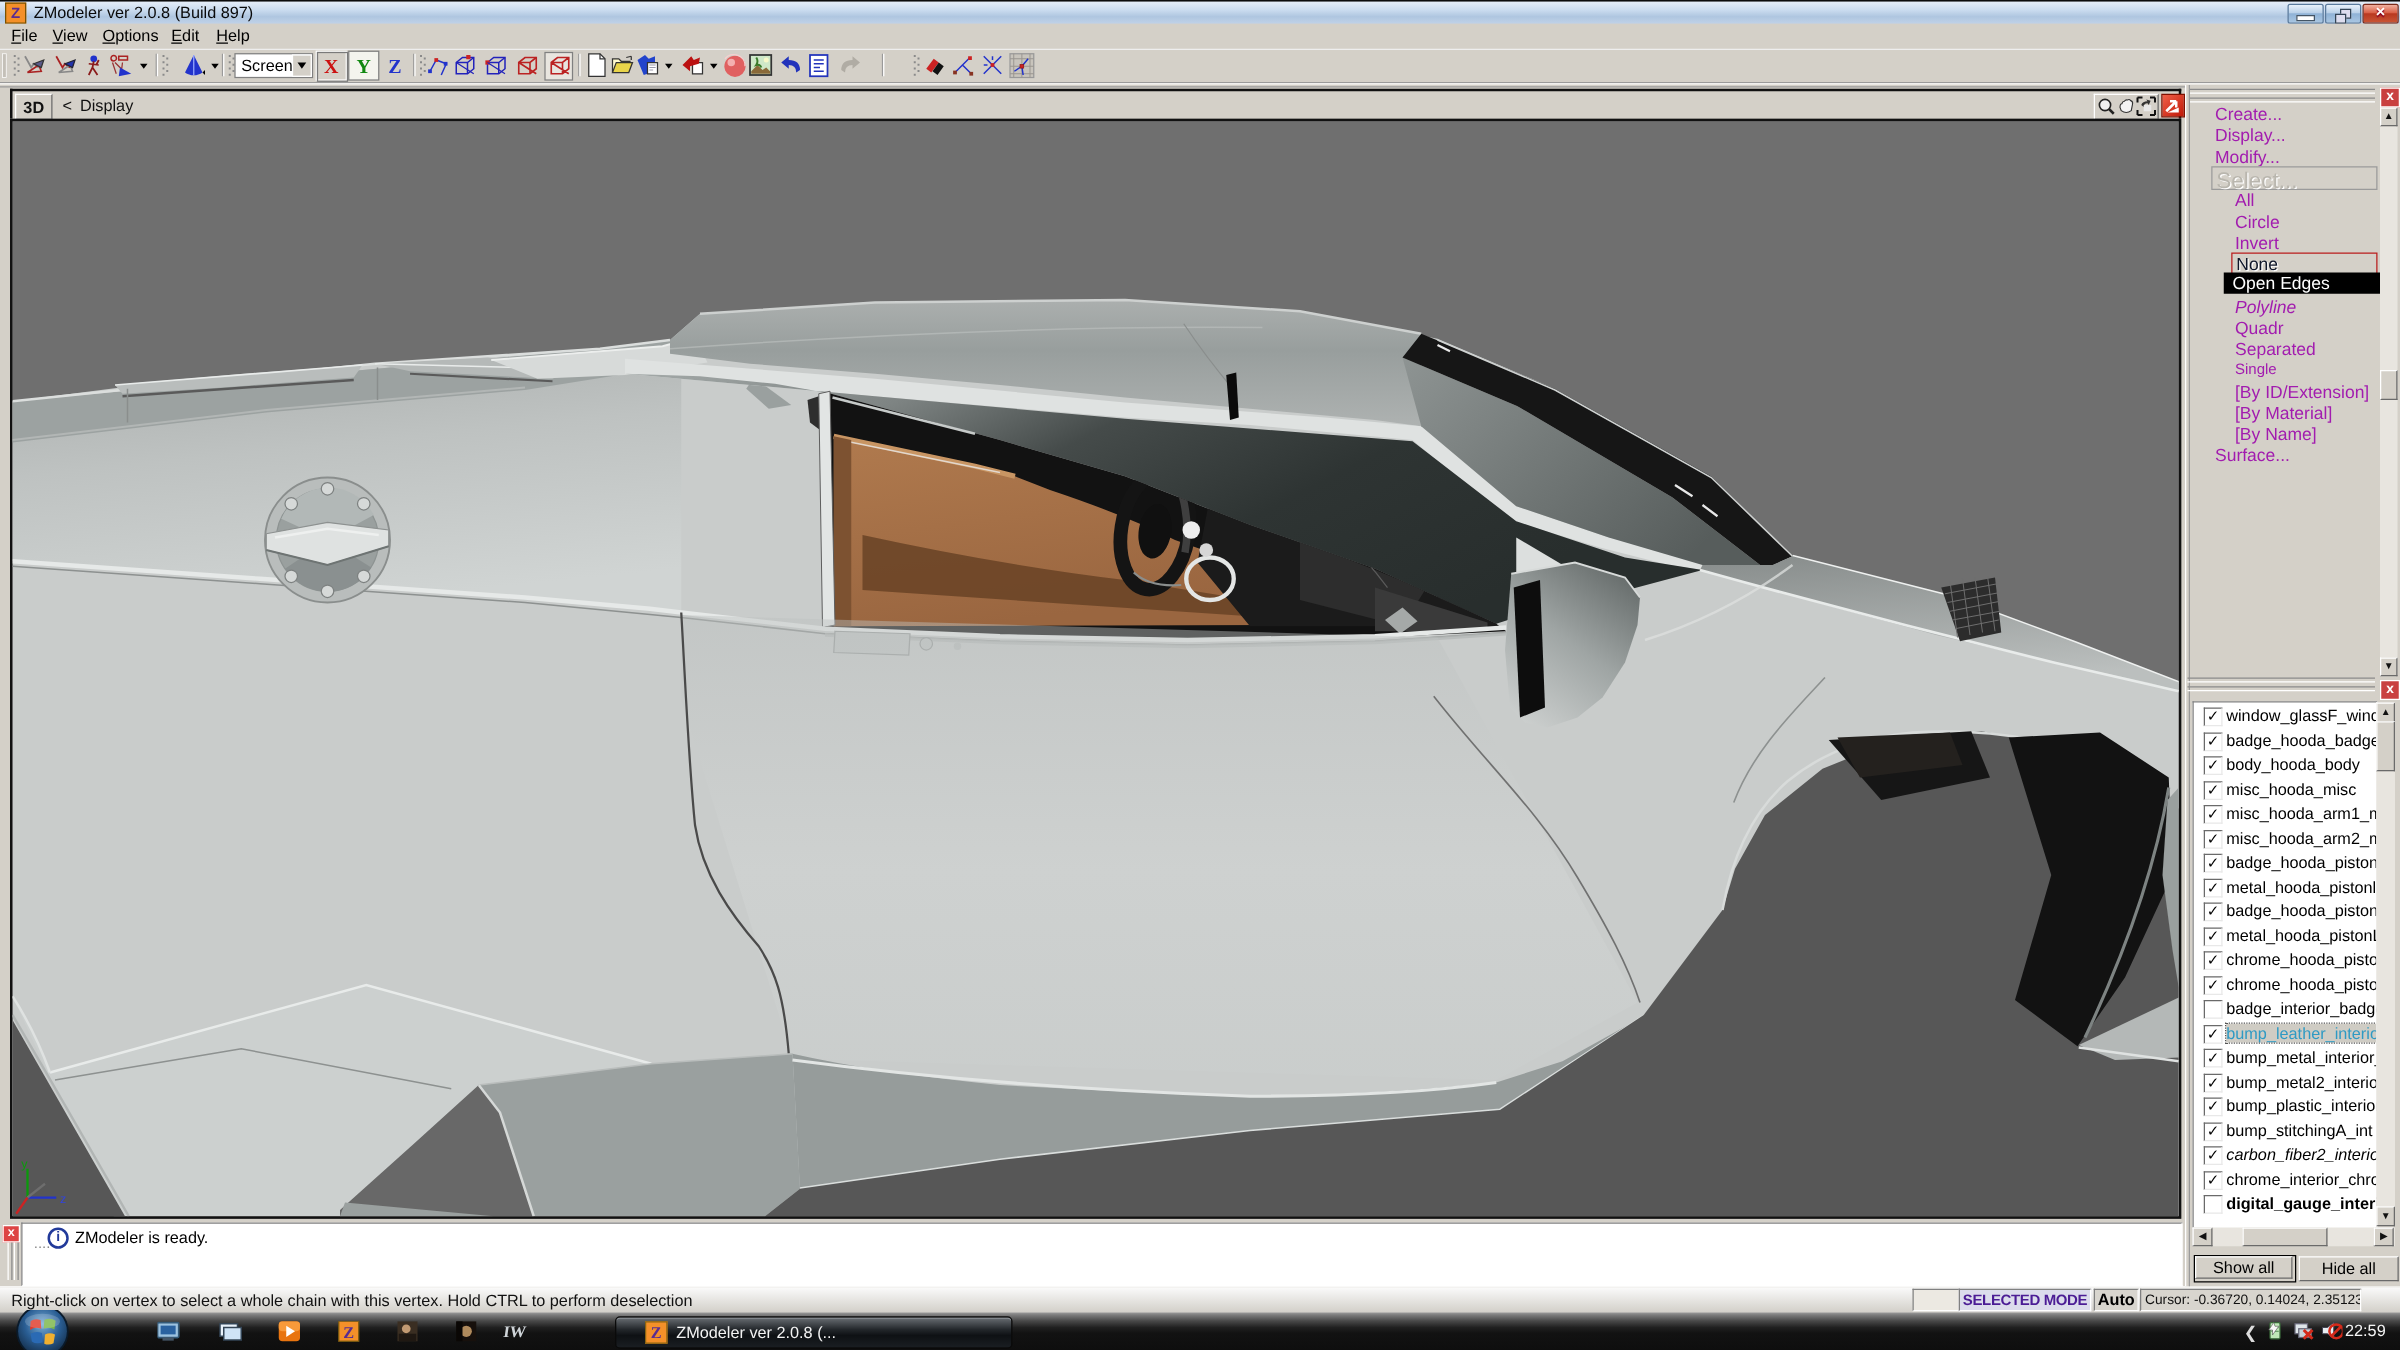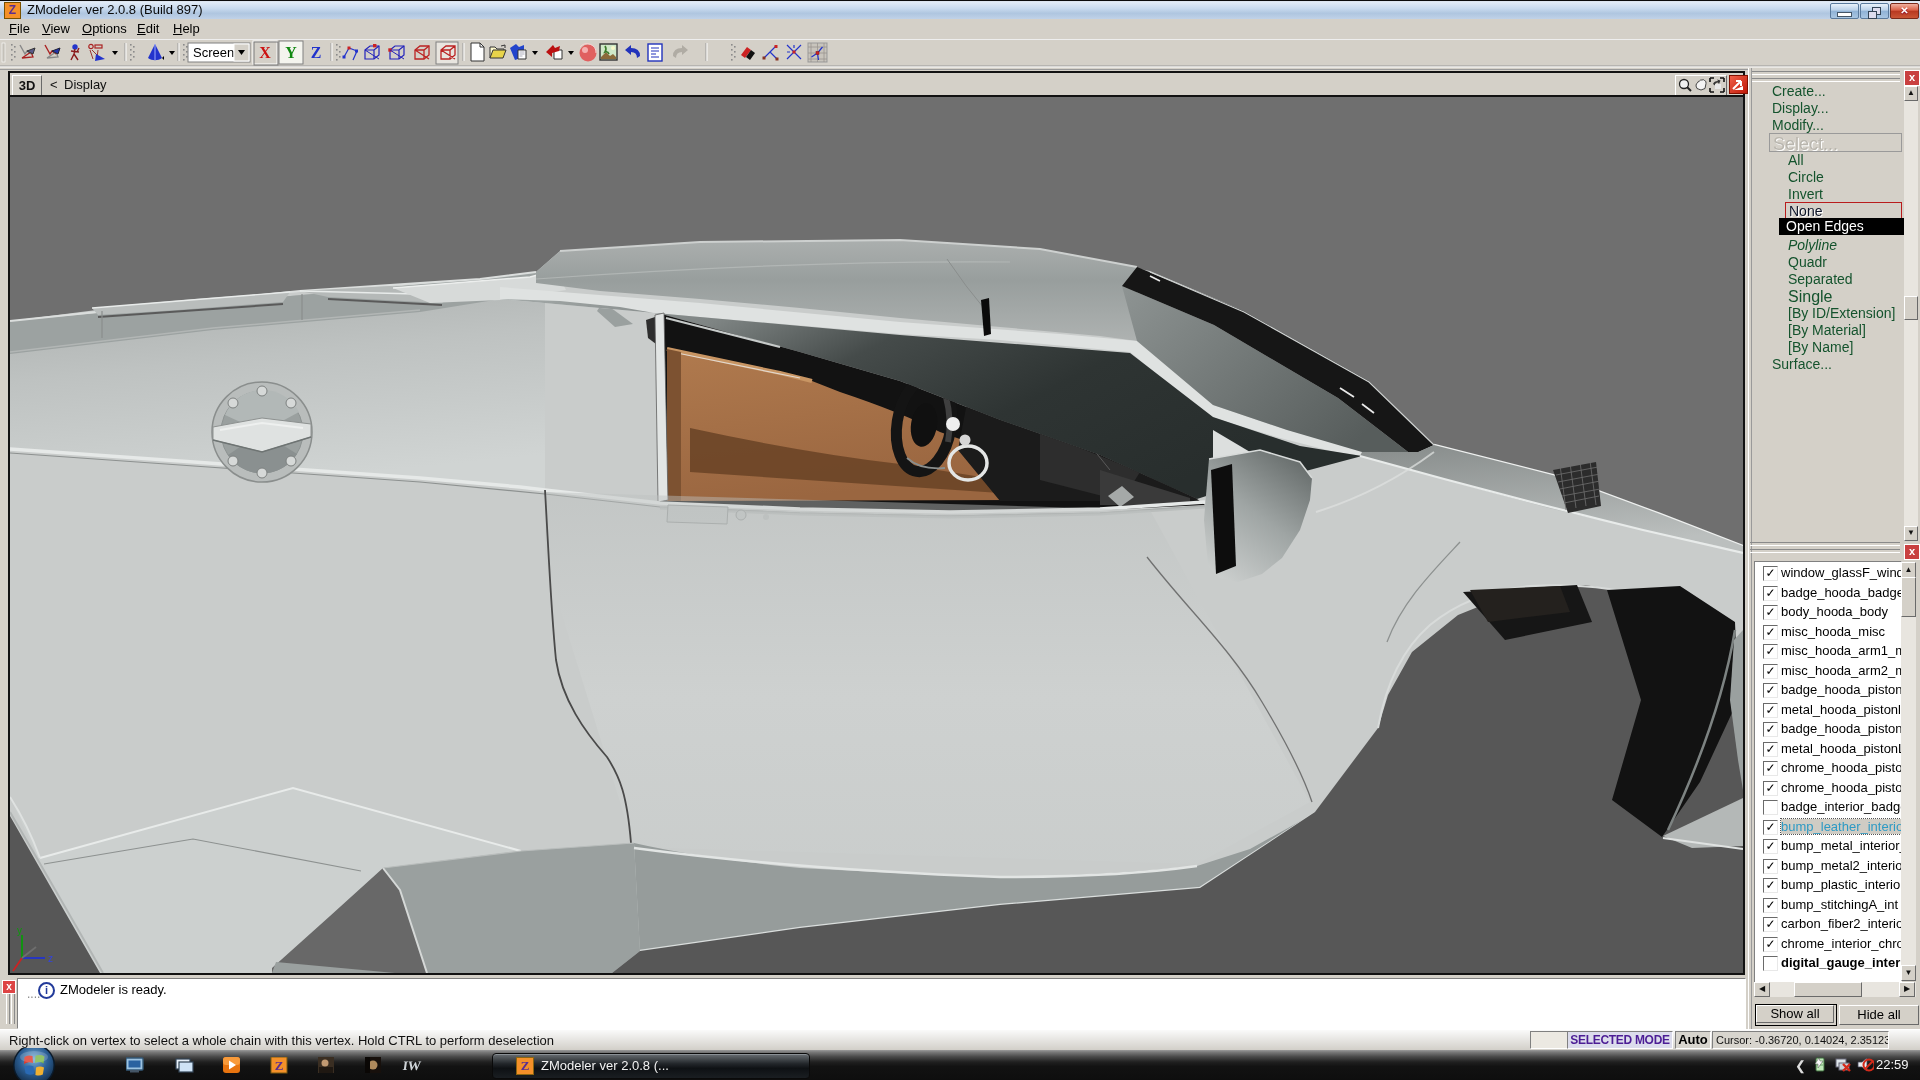--- a/index.html
+++ b/index.html
@@ -15,21 +15,21 @@
   #toolbar{left:0;top:39px;width:1920px;height:29px;background:#d4d0c8;
     border-top:1px solid #eee;border-bottom:1px solid #9a9a9a;}
   #vheader{left:8px;top:71px;width:1733px;height:22px;background:#d4d0c8;border:2px solid #111;border-bottom:0;}
   #vp3d{left:8px;top:95px;width:1733px;height:876px;border:2px solid #111;background:#6f6f6f;}
   #logarea{left:0;top:977px;width:1748px;height:52px;background:#d4d0c8;}
   #statusbar{left:0;top:1029px;width:1920px;height:21px;white-space:nowrap;
     background:linear-gradient(#fafafa,#d0cdc6);border-top:1px solid #fff;font-size:13px;color:#111;}
   #taskbar{left:0;top:1050px;width:1920px;height:30px;
     background:linear-gradient(#9a9a9a 0%,#7a7a7a 7%,#4a4a4a 22%,#202020 40%,#121212 55%,#0e0e0e 100%);}
   #rpanel{left:1748px;top:68px;width:172px;height:961px;background:#d4d0c8;}
-  .navy{color:#14532d;}
+  .navy{color:#a21caf;}
   .sunken{border:1px solid;border-color:#808080 #fff #fff #808080;}
   .raised{border:1px solid;border-color:#fff #6a6a6a #6a6a6a #fff;}
 </style>
 </head>
 <body>
 <div class="abs" id="titlebar"></div>
 <div class="abs" id="zicon">Z</div>
 <div class="abs" id="titletext">ZModeler ver 2.0.8 (Build 897)</div>
 
 <div class="abs" style="left:1830px;top:3px;width:27px;height:14px;border-radius:2px;background:linear-gradient(#e9f2fb,#b9d0e8 45%,#8fb2d6 50%,#a9c6e2);border:1px solid #5a7a9c;">
@@ -505,21 +505,21 @@
   <div class="abs navy" style="left:24px;top:49px;font-size:14px;">Modify...</div>
   <div class="abs" style="left:21px;top:65px;width:128px;height:17px;border:1px solid #9a9a9a;color:#b9b6ae;font-size:18px;padding-left:3px;background:#d4d0c8;text-shadow:1px 1px 0 #fff;">Select...</div>
   <div class="abs navy" style="left:40px;top:84px;font-size:14px;">All</div>
   <div class="abs navy" style="left:40px;top:101px;font-size:14px;">Circle</div>
   <div class="abs navy" style="left:40px;top:118px;font-size:14px;">Invert</div>
   <div class="abs" style="left:37px;top:134px;width:112px;height:17px;border:1px solid #b91c1c;color:#0f172a;font-size:14px;padding-left:3px;background:#d4d0c8;text-shadow:1px 1px 0 #fff;">None</div>
   <div class="abs" style="left:31px;top:150px;width:118px;height:17px;background:#000;color:#fff;font-size:14px;font-weight:normal;padding-left:7px;line-height:17px;">Open Edges</div>
   <div class="abs navy" style="left:40px;top:169px;font-size:14px;font-style:italic;">Polyline</div>
   <div class="abs navy" style="left:40px;top:186px;font-size:14px;">Quadr</div>
   <div class="abs navy" style="left:40px;top:203px;font-size:14px;">Separated</div>
-  <div class="abs navy" style="left:40px;top:220px;font-size:16px;">Single</div>
+  <div class="abs navy" style="left:40px;top:220px;font-size:12px;">Single</div>
   <div class="abs navy" style="left:40px;top:237px;font-size:14px;">[By ID/Extension]</div>
   <div class="abs navy" style="left:40px;top:254px;font-size:14px;">[By Material]</div>
   <div class="abs navy" style="left:40px;top:271px;font-size:14px;">[By Name]</div>
   <div class="abs navy" style="left:24px;top:288px;font-size:14px;">Surface...</div>
 
   <div class="abs" style="left:2px;top:474px;width:150px;height:2px;border-top:1px solid #8a8a8a;border-bottom:1px solid #fff;"></div>
   <div class="abs" style="left:2px;top:481px;width:150px;height:2px;border-top:1px solid #8a8a8a;border-bottom:1px solid #fff;"></div>
   <div class="abs" style="left:156px;top:476px;width:14px;height:14px;background:#c94040;border:1px solid #fff;color:#fff;font-weight:bold;font-size:11px;text-align:center;line-height:13px;">x</div>
 
   <div class="abs sunken" id="matlist" style="left:6px;top:493px;width:146px;height:420px;background:#fff;overflow:hidden;">
@@ -553,21 +553,21 @@
       <div style="position:absolute;left:26px;top:256.5px;white-space:nowrap;font-size:13px;background:#cfccc4;outline:1px dotted #555;color:#2e9ac4;">bump_leather_interio</div>
       <div style="position:absolute;left:8px;top:277px;width:13px;height:13px;background:#fff;border:1px solid;border-color:#6a6a6a #e8e8e8 #e8e8e8 #6a6a6a;font-size:12px;line-height:12px;text-align:center;color:#000;">✓</div>
       <div style="position:absolute;left:26px;top:276px;white-space:nowrap;font-size:13px;color:#000;">bump_metal_interior_</div>
       <div style="position:absolute;left:8px;top:296.5px;width:13px;height:13px;background:#fff;border:1px solid;border-color:#6a6a6a #e8e8e8 #e8e8e8 #6a6a6a;font-size:12px;line-height:12px;text-align:center;color:#000;">✓</div>
       <div style="position:absolute;left:26px;top:295.5px;white-space:nowrap;font-size:13px;color:#000;">bump_metal2_interio</div>
       <div style="position:absolute;left:8px;top:316px;width:13px;height:13px;background:#fff;border:1px solid;border-color:#6a6a6a #e8e8e8 #e8e8e8 #6a6a6a;font-size:12px;line-height:12px;text-align:center;color:#000;">✓</div>
       <div style="position:absolute;left:26px;top:315px;white-space:nowrap;font-size:13px;color:#000;">bump_plastic_interior</div>
       <div style="position:absolute;left:8px;top:335.5px;width:13px;height:13px;background:#fff;border:1px solid;border-color:#6a6a6a #e8e8e8 #e8e8e8 #6a6a6a;font-size:12px;line-height:12px;text-align:center;color:#000;">✓</div>
       <div style="position:absolute;left:26px;top:334.5px;white-space:nowrap;font-size:13px;color:#000;">bump_stitchingA_int</div>
       <div style="position:absolute;left:8px;top:355px;width:13px;height:13px;background:#fff;border:1px solid;border-color:#6a6a6a #e8e8e8 #e8e8e8 #6a6a6a;font-size:12px;line-height:12px;text-align:center;color:#000;">✓</div>
-      <div style="position:absolute;left:26px;top:354px;white-space:nowrap;font-size:13px;color:#000;">carbon_fiber2_interio</div>
+      <div style="position:absolute;left:26px;top:354px;white-space:nowrap;font-size:13px;color:#000;font-style:italic;">carbon_fiber2_interio</div>
       <div style="position:absolute;left:8px;top:374.5px;width:13px;height:13px;background:#fff;border:1px solid;border-color:#6a6a6a #e8e8e8 #e8e8e8 #6a6a6a;font-size:12px;line-height:12px;text-align:center;color:#000;">✓</div>
       <div style="position:absolute;left:26px;top:373.5px;white-space:nowrap;font-size:13px;color:#000;">chrome_interior_chro</div>
       <div style="position:absolute;left:8px;top:394px;width:13px;height:13px;background:#fff;border:1px solid;border-color:#6a6a6a #e8e8e8 #e8e8e8 #6a6a6a;font-size:12px;line-height:12px;text-align:center;color:#000;"></div>
       <div style="position:absolute;left:26px;top:393px;white-space:nowrap;font-size:13px;color:#000;font-weight:bold;">digital_gauge_interio</div>
     </div>
 
   <div class="abs" style="left:153px;top:494px;width:15px;height:418px;background:#e8e5df;">
     <div class="raised" style="position:absolute;left:0;top:0;width:13px;height:14px;background:#d4d0c8;font-size:8px;text-align:center;line-height:13px;color:#111;">▲</div>
     <div class="raised" style="position:absolute;left:0;top:15px;width:13px;height:38px;background:#d4d0c8;"></div>
     <div class="raised" style="position:absolute;left:0;top:403px;width:13px;height:14px;background:#d4d0c8;font-size:8px;text-align:center;line-height:13px;color:#111;">▼</div>

